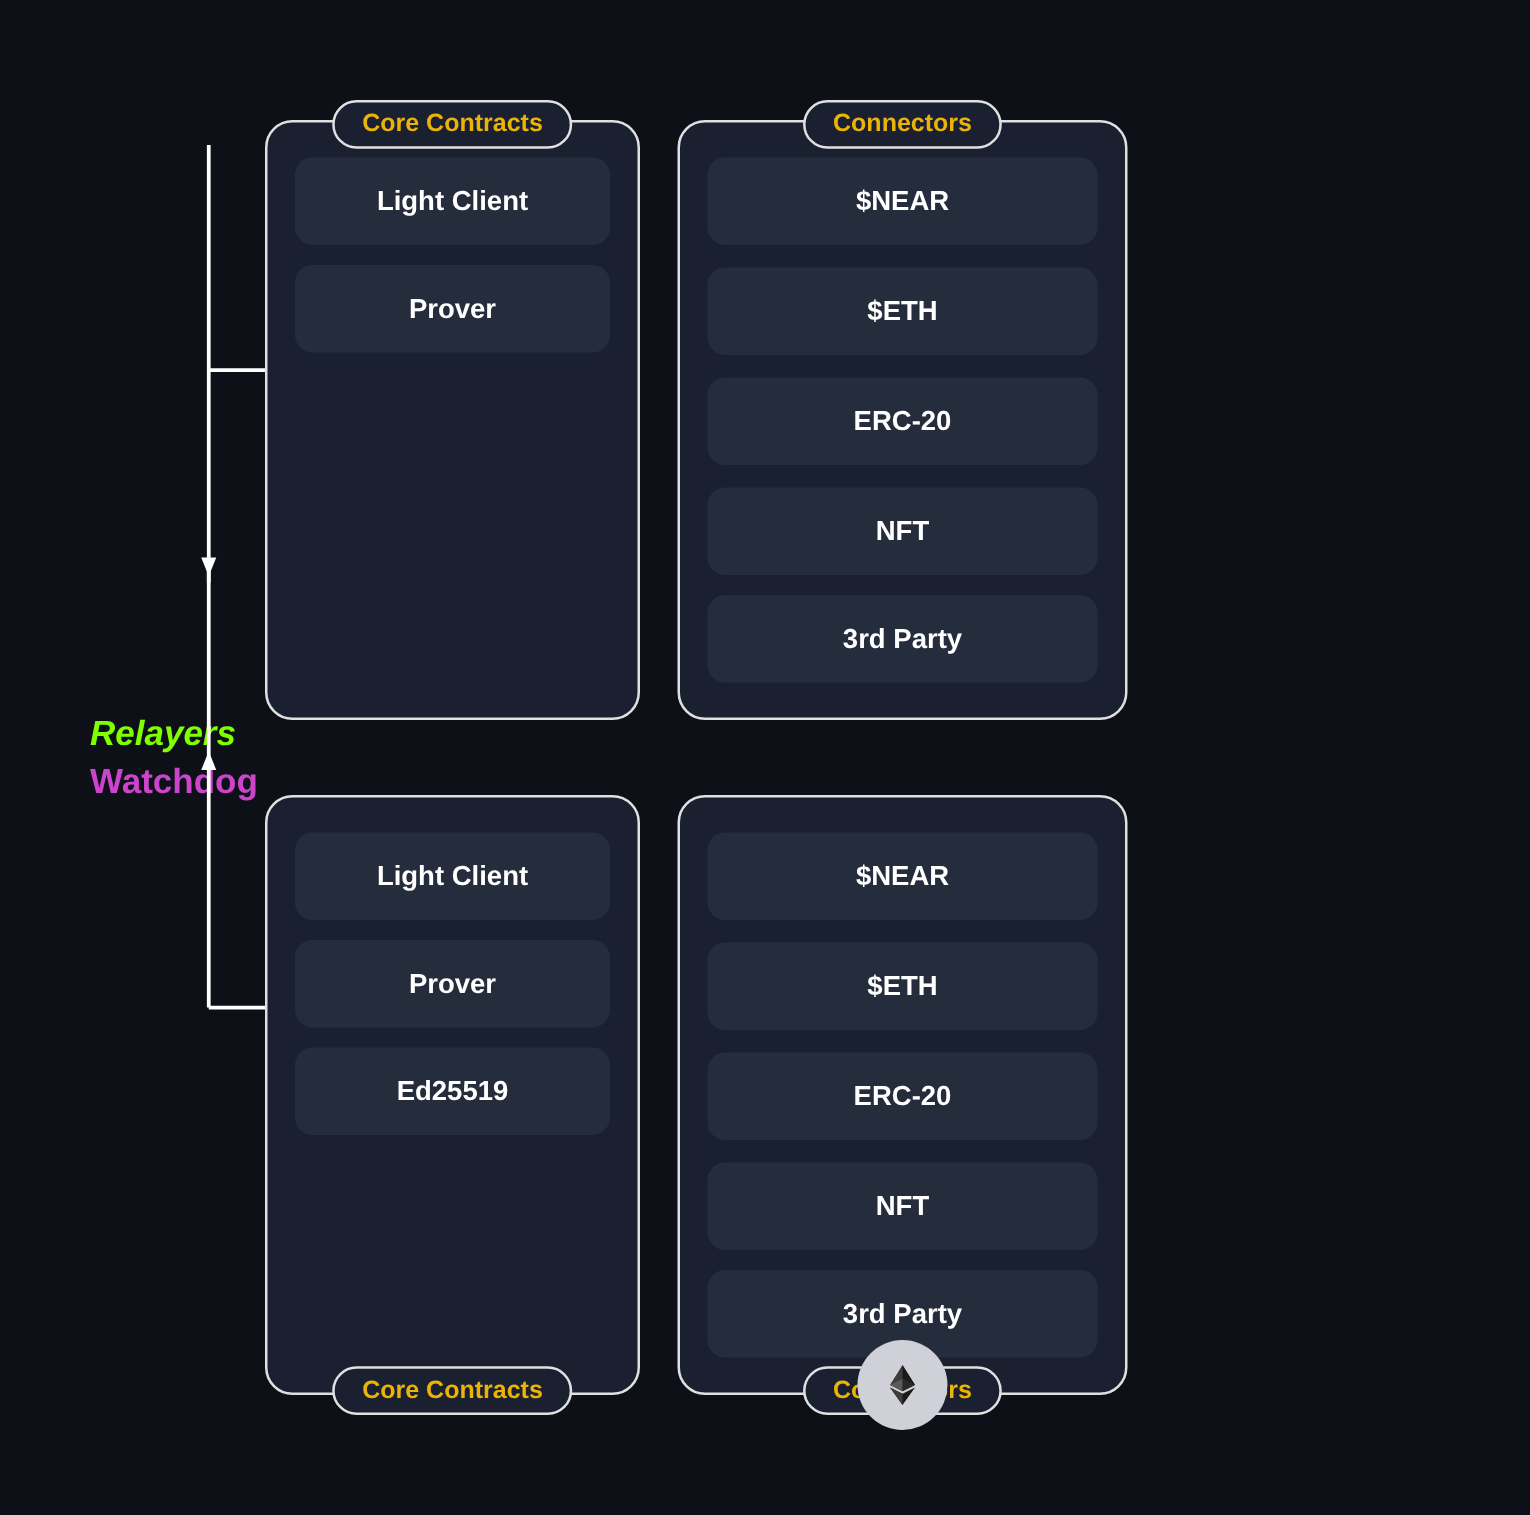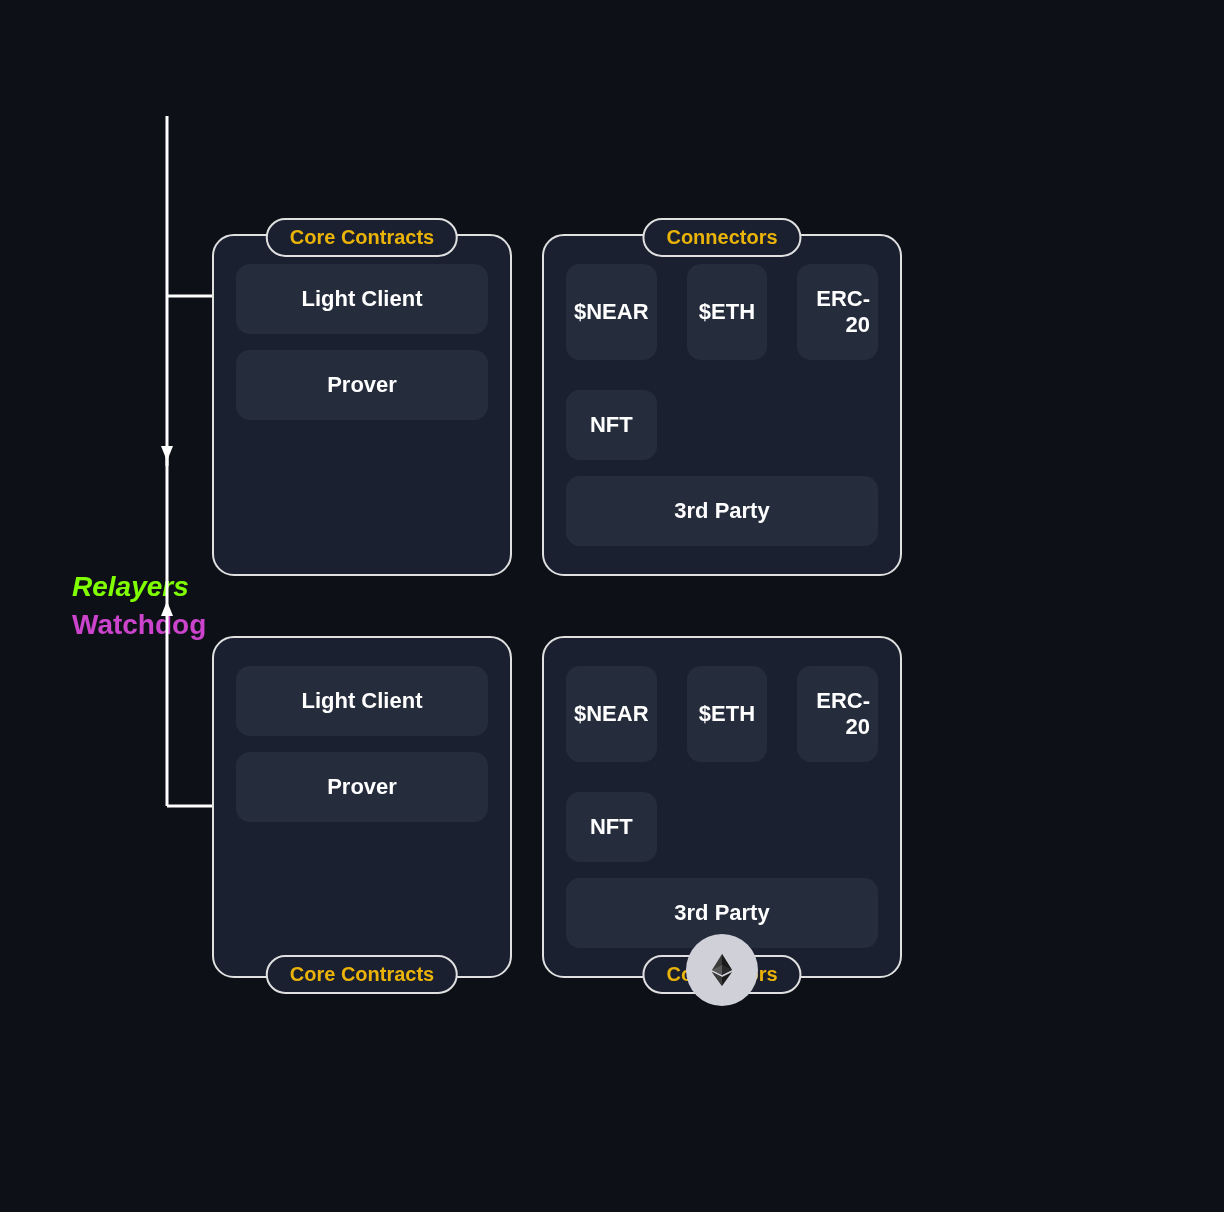--- a/index.html
+++ b/index.html
@@ -135,24 +135,23 @@
       color: #ffffff;
       padding: 22px 16px;
     }
 
     .card-wide {
       width: 100%;
     }
 
     .card-grid {
       display: grid;
-      grid-template-columns: 1fr 1fr 1fr;
-      gap: 30px;
+      grid-template-columns: 1fr;
+      gap: 18px;
       width: 100%;
-      text-align: right;
     }
 
     .card-grid .card {
       padding: 22px 8px;
     }
 
     
     .eth-circle {
       position: absolute;
       bottom: -30px;
@@ -247,20 +246,23 @@
 
     <div class="row" style="position:relative;">
 
       <div class="panel panel-core">
         <div class="panel-label panel-label-bottom">Core Contracts</div>
         <div class="card card-wide">
           <span>Light Client</span>
         </div>
         <div class="card card-wide">
           <span>Prover</span>
+        </div>
+        <div class="card card-wide">
+          <span>Ed25519</span>
         </div>
       </div>
 
       <div class="panel panel-connectors" style="position:relative;">
         <div class="panel-label panel-label-bottom">Connectors</div>
         <div class="card-grid">
           <div class="card">
             <span>$NEAR</span>
           </div>
           <div class="card">

